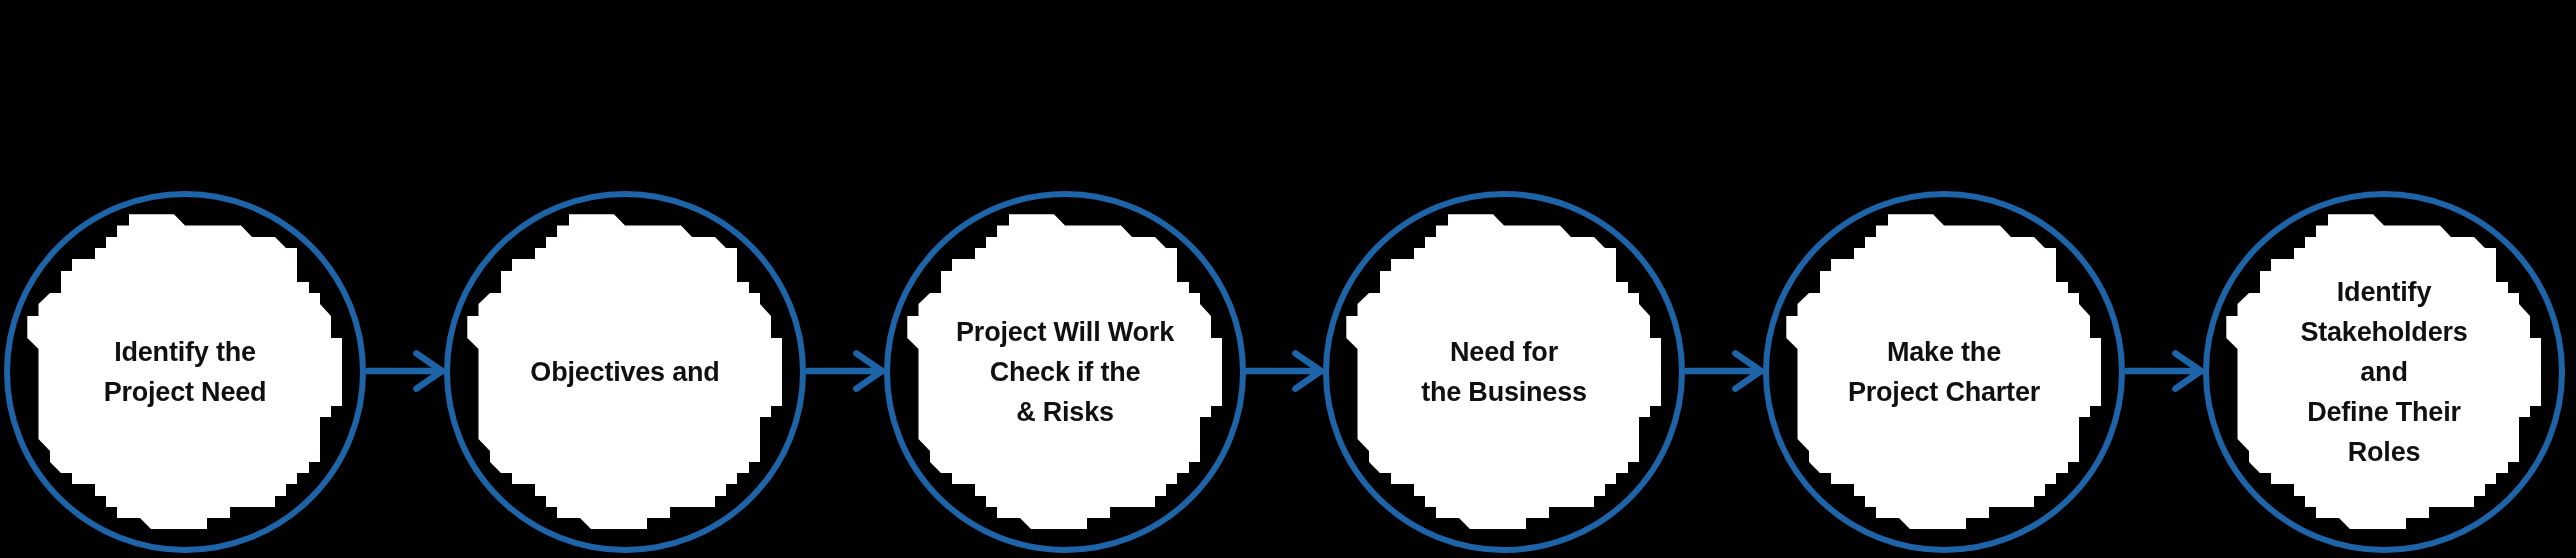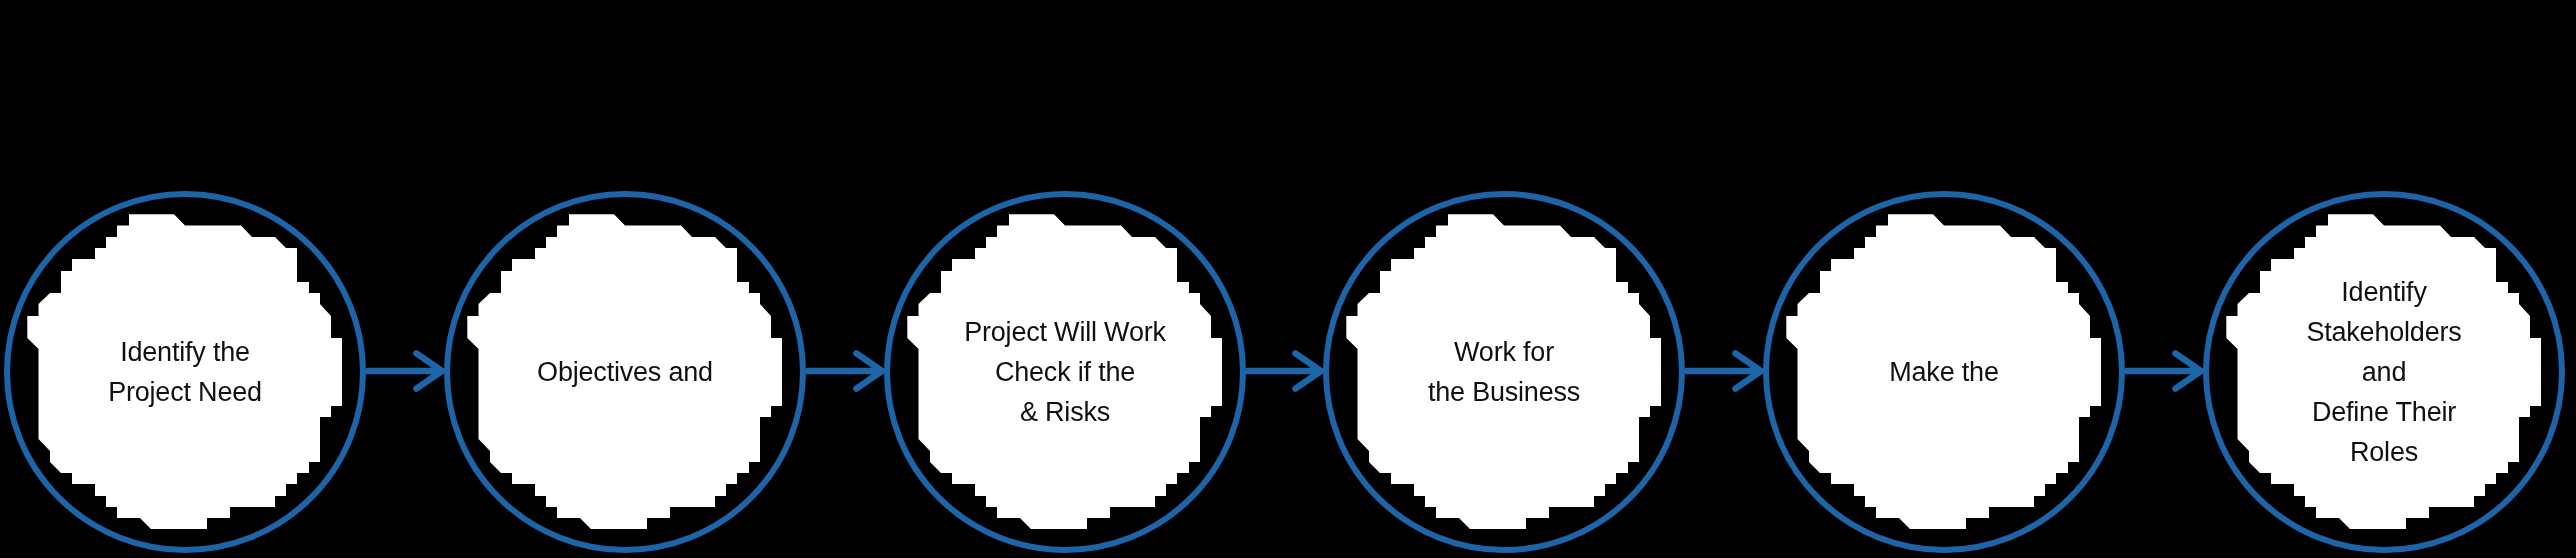--- a/index.html
+++ b/index.html
@@ -38,21 +38,21 @@
   }
   .label {
     position: absolute;
     inset: 0;
     display: flex;
     flex-direction: column;
     align-items: center;
     justify-content: center;
     text-align: center;
     color: #101010;
-    font-weight: 400;
+    font-weight: 700;
     font-size: 27px;
     line-height: 40px;
     letter-spacing: -0.2px;
     z-index: 2;
   }
   .label span { display: block; white-space: nowrap; }
   .arrow {
     position: absolute;
     top: 343px;
     z-index: 1;
@@ -99,34 +99,35 @@
   </div>
 
   <svg class="arrow" style="left:1245px" width="80" height="56" viewBox="0 0 100 70">
     <path d="M 2 35 H 95 M 63 13 L 95 35 L 63 57" fill="none" stroke-width="8" stroke-linecap="round" stroke-linejoin="round" stroke="#1d64a8"></path>
   </svg>
 
   <div class="step" style="left:1323px">
     <div class="ring"></div>
     <div class="blob" style="clip-path: polygon(326px 169px, 326px 169px, 326px 180px, 326px 180px, 326px 180px, 326px 191px, 326px 191px, 326px 203px, 315px 203px, 315px 203px, 315px 203px, 315px 214px, 315px 214px, 304px 214px, 304px 225px, 304px 225px, 304px 225px, 304px 236px, 304px 236px, 304px 236px, 304px 248px, 304px 248px, 304px 259px, 293px 259px, 293px 259px, 293px 270px, 293px 270px, 293px 270px, 281px 270px, 281px 281px, 281px 281px, 281px 281px, 270px 281px, 270px 293px, 270px 293px, 270px 293px, 259px 293px, 259px 304px, 259px 304px, 248px 304px, 248px 304px, 248px 304px, 236px 304px, 236px 304px, 236px 304px, 225px 304px, 225px 304px, 214px 304px, 214px 315px, 214px 315px, 203px 315px, 203px 315px, 203px 315px, 191px 315px, 191px 315px, 191px 326px, 180px 326px, 180px 326px, 180px 326px, 169px 326px, 169px 326px, 169px 326px, 158px 326px, 158px 326px, 158px 326px, 146px 326px, 146px 326px, 135px 326px, 135px 326px, 135px 326px, 124px 315px, 124px 315px, 124px 315px, 113px 315px, 113px 315px, 113px 315px, 101px 315px, 101px 304px, 101px 304px, 90px 304px, 90px 304px, 90px 293px, 90px 293px, 79px 293px, 79px 293px, 79px 281px, 79px 281px, 68px 281px, 68px 281px, 68px 281px, 56px 281px, 56px 270px, 56px 270px, 45px 270px, 45px 270px, 45px 270px, 34px 259px, 34px 259px, 34px 259px, 34px 248px, 34px 248px, 34px 248px, 22.5px 236px, 22.5px 236px, 22.5px 236px, 22.5px 225px, 22.5px 225px, 22.5px 225px, 22.5px 214px, 22.5px 214px, 22.5px 214px, 22.5px 203px, 22.5px 203px, 22.5px 191px, 22.5px 191px, 22.5px 191px, 22.5px 180px, 22.5px 180px, 22.5px 180px, 22.5px 169px, 22.5px 169px, 22.5px 169px, 22.5px 158px, 22.5px 158px, 22.5px 158px, 22.5px 146px, 22.5px 146px, 11.3px 135px, 11.3px 135px, 11.3px 135px, 11.3px 124px, 11.3px 124px, 11.3px 124px, 11.3px 113px, 22.5px 113px, 22.5px 113px, 22.5px 101px, 22.5px 101px, 22.5px 101px, 34px 90px, 34px 90px, 34px 90px, 45px 90px, 45px 79px, 45px 79px, 45px 79px, 45px 68px, 56px 68px, 56px 68px, 56px 68px, 56px 56px, 68px 56px, 68px 56px, 68px 56px, 79px 56px, 79px 45px, 79px 45px, 79px 45px, 90px 45px, 90px 45px, 90px 34px, 101px 34px, 101px 34px, 101px 22.5px, 101px 22.5px, 113px 22.5px, 113px 22.5px, 113px 11.3px, 124px 11.3px, 124px 11.3px, 124px 11.3px, 135px 11.3px, 135px 11.3px, 135px 11.3px, 146px 11.3px, 146px 11.3px, 158px 11.3px, 158px 11.3px, 158px 11.3px, 169px 22.5px, 169px 22.5px, 169px 22.5px, 180px 22.5px, 180px 22.5px, 180px 22.5px, 191px 22.5px, 191px 22.5px, 191px 22.5px, 203px 22.5px, 203px 22.5px, 214px 22.5px, 214px 22.5px, 214px 22.5px, 225px 22.5px, 225px 22.5px, 225px 22.5px, 236px 34px, 236px 34px, 236px 34px, 248px 34px, 248px 34px, 248px 34px, 259px 34px, 259px 34px, 259px 34px, 270px 45px, 270px 45px, 270px 45px, 281px 45px, 281px 56px, 281px 56px, 281px 56px, 281px 68px, 281px 68px, 281px 79px, 293px 79px, 293px 79px, 293px 79px, 293px 90px, 293px 90px, 304px 90px, 304px 101px, 304px 101px, 304px 101px, 304px 101px, 315px 113px, 315px 113px, 315px 113px, 315px 124px, 315px 124px, 315px 124px, 315px 135px, 326px 135px, 326px 135px, 326px 146px, 326px 146px, 326px 158px, 326px 158px, 326px 158px, 326px 169px);"></div>
     <div class="label">
-      <span>Work for</span>
+      <span>Need for</span>
       <span>the Business</span>
     </div>
   </div>
 
   <svg class="arrow" style="left:1685px" width="80" height="56" viewBox="0 0 100 70">
     <path d="M 2 35 H 95 M 63 13 L 95 35 L 63 57" fill="none" stroke-width="8" stroke-linecap="round" stroke-linejoin="round" stroke="#1d64a8"></path>
   </svg>
 
   <div class="step" style="left:1763px">
     <div class="ring"></div>
     <div class="blob" style="clip-path: polygon(326px 169px, 326px 169px, 326px 180px, 326px 180px, 326px 180px, 326px 191px, 326px 191px, 326px 203px, 315px 203px, 315px 203px, 315px 203px, 315px 214px, 315px 214px, 304px 214px, 304px 225px, 304px 225px, 304px 225px, 304px 236px, 304px 236px, 304px 236px, 304px 248px, 304px 248px, 304px 259px, 293px 259px, 293px 259px, 293px 270px, 293px 270px, 293px 270px, 281px 270px, 281px 281px, 281px 281px, 281px 281px, 270px 281px, 270px 293px, 270px 293px, 270px 293px, 259px 293px, 259px 304px, 259px 304px, 248px 304px, 248px 304px, 248px 304px, 236px 304px, 236px 304px, 236px 304px, 225px 304px, 225px 304px, 214px 304px, 214px 315px, 214px 315px, 203px 315px, 203px 315px, 203px 315px, 191px 315px, 191px 315px, 191px 326px, 180px 326px, 180px 326px, 180px 326px, 169px 326px, 169px 326px, 169px 326px, 158px 326px, 158px 326px, 158px 326px, 146px 326px, 146px 326px, 135px 326px, 135px 326px, 135px 326px, 124px 315px, 124px 315px, 124px 315px, 113px 315px, 113px 315px, 113px 315px, 101px 315px, 101px 304px, 101px 304px, 90px 304px, 90px 304px, 90px 293px, 90px 293px, 79px 293px, 79px 293px, 79px 281px, 79px 281px, 68px 281px, 68px 281px, 68px 281px, 56px 281px, 56px 270px, 56px 270px, 45px 270px, 45px 270px, 45px 270px, 34px 259px, 34px 259px, 34px 259px, 34px 248px, 34px 248px, 34px 248px, 22.5px 236px, 22.5px 236px, 22.5px 236px, 22.5px 225px, 22.5px 225px, 22.5px 225px, 22.5px 214px, 22.5px 214px, 22.5px 214px, 22.5px 203px, 22.5px 203px, 22.5px 191px, 22.5px 191px, 22.5px 191px, 22.5px 180px, 22.5px 180px, 22.5px 180px, 22.5px 169px, 22.5px 169px, 22.5px 169px, 22.5px 158px, 22.5px 158px, 22.5px 158px, 22.5px 146px, 22.5px 146px, 11.3px 135px, 11.3px 135px, 11.3px 135px, 11.3px 124px, 11.3px 124px, 11.3px 124px, 11.3px 113px, 22.5px 113px, 22.5px 113px, 22.5px 101px, 22.5px 101px, 22.5px 101px, 34px 90px, 34px 90px, 34px 90px, 45px 90px, 45px 79px, 45px 79px, 45px 79px, 45px 68px, 56px 68px, 56px 68px, 56px 68px, 56px 56px, 68px 56px, 68px 56px, 68px 56px, 79px 56px, 79px 45px, 79px 45px, 79px 45px, 90px 45px, 90px 45px, 90px 34px, 101px 34px, 101px 34px, 101px 22.5px, 101px 22.5px, 113px 22.5px, 113px 22.5px, 113px 11.3px, 124px 11.3px, 124px 11.3px, 124px 11.3px, 135px 11.3px, 135px 11.3px, 135px 11.3px, 146px 11.3px, 146px 11.3px, 158px 11.3px, 158px 11.3px, 158px 11.3px, 169px 22.5px, 169px 22.5px, 169px 22.5px, 180px 22.5px, 180px 22.5px, 180px 22.5px, 191px 22.5px, 191px 22.5px, 191px 22.5px, 203px 22.5px, 203px 22.5px, 214px 22.5px, 214px 22.5px, 214px 22.5px, 225px 22.5px, 225px 22.5px, 225px 22.5px, 236px 34px, 236px 34px, 236px 34px, 248px 34px, 248px 34px, 248px 34px, 259px 34px, 259px 34px, 259px 34px, 270px 45px, 270px 45px, 270px 45px, 281px 45px, 281px 56px, 281px 56px, 281px 56px, 281px 68px, 281px 68px, 281px 79px, 293px 79px, 293px 79px, 293px 79px, 293px 90px, 293px 90px, 304px 90px, 304px 101px, 304px 101px, 304px 101px, 304px 101px, 315px 113px, 315px 113px, 315px 113px, 315px 124px, 315px 124px, 315px 124px, 315px 135px, 326px 135px, 326px 135px, 326px 146px, 326px 146px, 326px 158px, 326px 158px, 326px 158px, 326px 169px);"></div>
     <div class="label">
       <span>Make the</span>
+      <span>Project Charter</span>
     </div>
   </div>
 
   <svg class="arrow" style="left:2125px" width="80" height="56" viewBox="0 0 100 70">
     <path d="M 2 35 H 95 M 63 13 L 95 35 L 63 57" fill="none" stroke-width="8" stroke-linecap="round" stroke-linejoin="round" stroke="#1d64a8"></path>
   </svg>
 
   <div class="step" style="left:2203px">
     <div class="ring"></div>
     <div class="blob" style="clip-path: polygon(326px 169px, 326px 169px, 326px 180px, 326px 180px, 326px 180px, 326px 191px, 326px 191px, 326px 203px, 315px 203px, 315px 203px, 315px 203px, 315px 214px, 315px 214px, 304px 214px, 304px 225px, 304px 225px, 304px 225px, 304px 236px, 304px 236px, 304px 236px, 304px 248px, 304px 248px, 304px 259px, 293px 259px, 293px 259px, 293px 270px, 293px 270px, 293px 270px, 281px 270px, 281px 281px, 281px 281px, 281px 281px, 270px 281px, 270px 293px, 270px 293px, 270px 293px, 259px 293px, 259px 304px, 259px 304px, 248px 304px, 248px 304px, 248px 304px, 236px 304px, 236px 304px, 236px 304px, 225px 304px, 225px 304px, 214px 304px, 214px 315px, 214px 315px, 203px 315px, 203px 315px, 203px 315px, 191px 315px, 191px 315px, 191px 326px, 180px 326px, 180px 326px, 180px 326px, 169px 326px, 169px 326px, 169px 326px, 158px 326px, 158px 326px, 158px 326px, 146px 326px, 146px 326px, 135px 326px, 135px 326px, 135px 326px, 124px 315px, 124px 315px, 124px 315px, 113px 315px, 113px 315px, 113px 315px, 101px 315px, 101px 304px, 101px 304px, 90px 304px, 90px 304px, 90px 293px, 90px 293px, 79px 293px, 79px 293px, 79px 281px, 79px 281px, 68px 281px, 68px 281px, 68px 281px, 56px 281px, 56px 270px, 56px 270px, 45px 270px, 45px 270px, 45px 270px, 34px 259px, 34px 259px, 34px 259px, 34px 248px, 34px 248px, 34px 248px, 22.5px 236px, 22.5px 236px, 22.5px 236px, 22.5px 225px, 22.5px 225px, 22.5px 225px, 22.5px 214px, 22.5px 214px, 22.5px 214px, 22.5px 203px, 22.5px 203px, 22.5px 191px, 22.5px 191px, 22.5px 191px, 22.5px 180px, 22.5px 180px, 22.5px 180px, 22.5px 169px, 22.5px 169px, 22.5px 169px, 22.5px 158px, 22.5px 158px, 22.5px 158px, 22.5px 146px, 22.5px 146px, 11.3px 135px, 11.3px 135px, 11.3px 135px, 11.3px 124px, 11.3px 124px, 11.3px 124px, 11.3px 113px, 22.5px 113px, 22.5px 113px, 22.5px 101px, 22.5px 101px, 22.5px 101px, 34px 90px, 34px 90px, 34px 90px, 45px 90px, 45px 79px, 45px 79px, 45px 79px, 45px 68px, 56px 68px, 56px 68px, 56px 68px, 56px 56px, 68px 56px, 68px 56px, 68px 56px, 79px 56px, 79px 45px, 79px 45px, 79px 45px, 90px 45px, 90px 45px, 90px 34px, 101px 34px, 101px 34px, 101px 22.5px, 101px 22.5px, 113px 22.5px, 113px 22.5px, 113px 11.3px, 124px 11.3px, 124px 11.3px, 124px 11.3px, 135px 11.3px, 135px 11.3px, 135px 11.3px, 146px 11.3px, 146px 11.3px, 158px 11.3px, 158px 11.3px, 158px 11.3px, 169px 22.5px, 169px 22.5px, 169px 22.5px, 180px 22.5px, 180px 22.5px, 180px 22.5px, 191px 22.5px, 191px 22.5px, 191px 22.5px, 203px 22.5px, 203px 22.5px, 214px 22.5px, 214px 22.5px, 214px 22.5px, 225px 22.5px, 225px 22.5px, 225px 22.5px, 236px 34px, 236px 34px, 236px 34px, 248px 34px, 248px 34px, 248px 34px, 259px 34px, 259px 34px, 259px 34px, 270px 45px, 270px 45px, 270px 45px, 281px 45px, 281px 56px, 281px 56px, 281px 56px, 281px 68px, 281px 68px, 281px 79px, 293px 79px, 293px 79px, 293px 79px, 293px 90px, 293px 90px, 304px 90px, 304px 101px, 304px 101px, 304px 101px, 304px 101px, 315px 113px, 315px 113px, 315px 113px, 315px 124px, 315px 124px, 315px 124px, 315px 135px, 326px 135px, 326px 135px, 326px 146px, 326px 146px, 326px 158px, 326px 158px, 326px 158px, 326px 169px);"></div>

